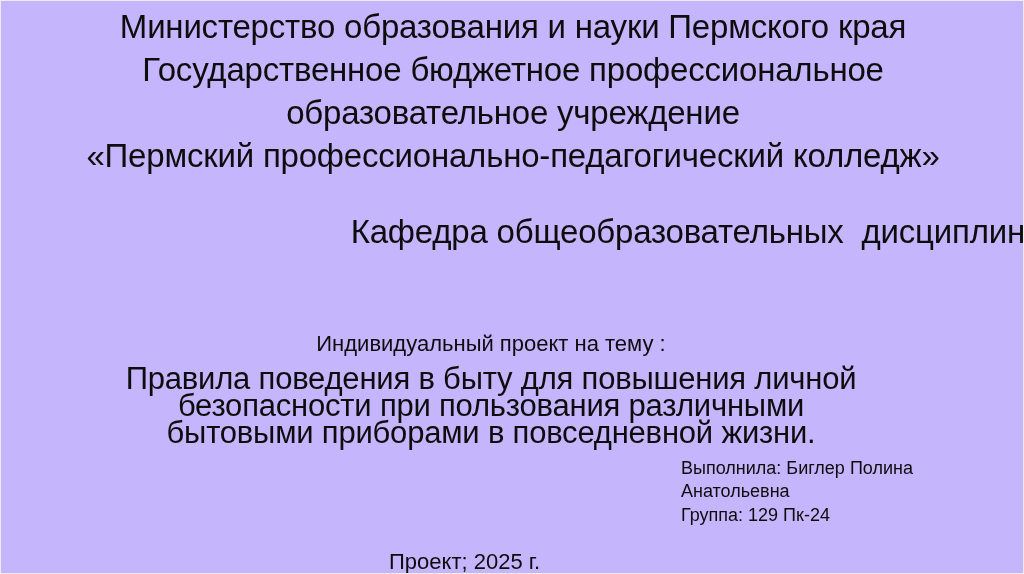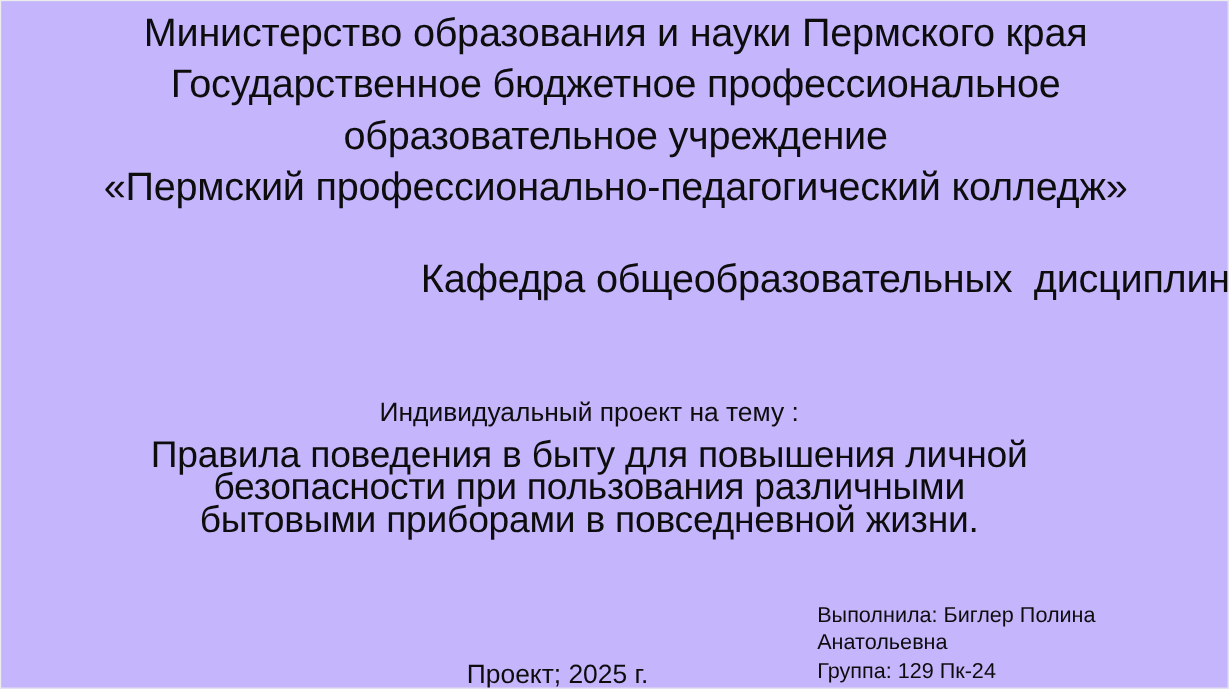--- a/index.html
+++ b/index.html
@@ -59,21 +59,20 @@
     white-space: pre-line;
     letter-spacing: -0.2px;
   }
   .credits {
     position: absolute;
     top: 456px;
     left: 680px;
     font-size: 18px;
     line-height: 23.4px;
     text-align: left;
-    margin-top: 44px;
   }
   .project-year {
     position: absolute;
     top: 549px;
     left: 388px;
     font-size: 22px;
     line-height: 23px;
   }
 </style>
 </head>

